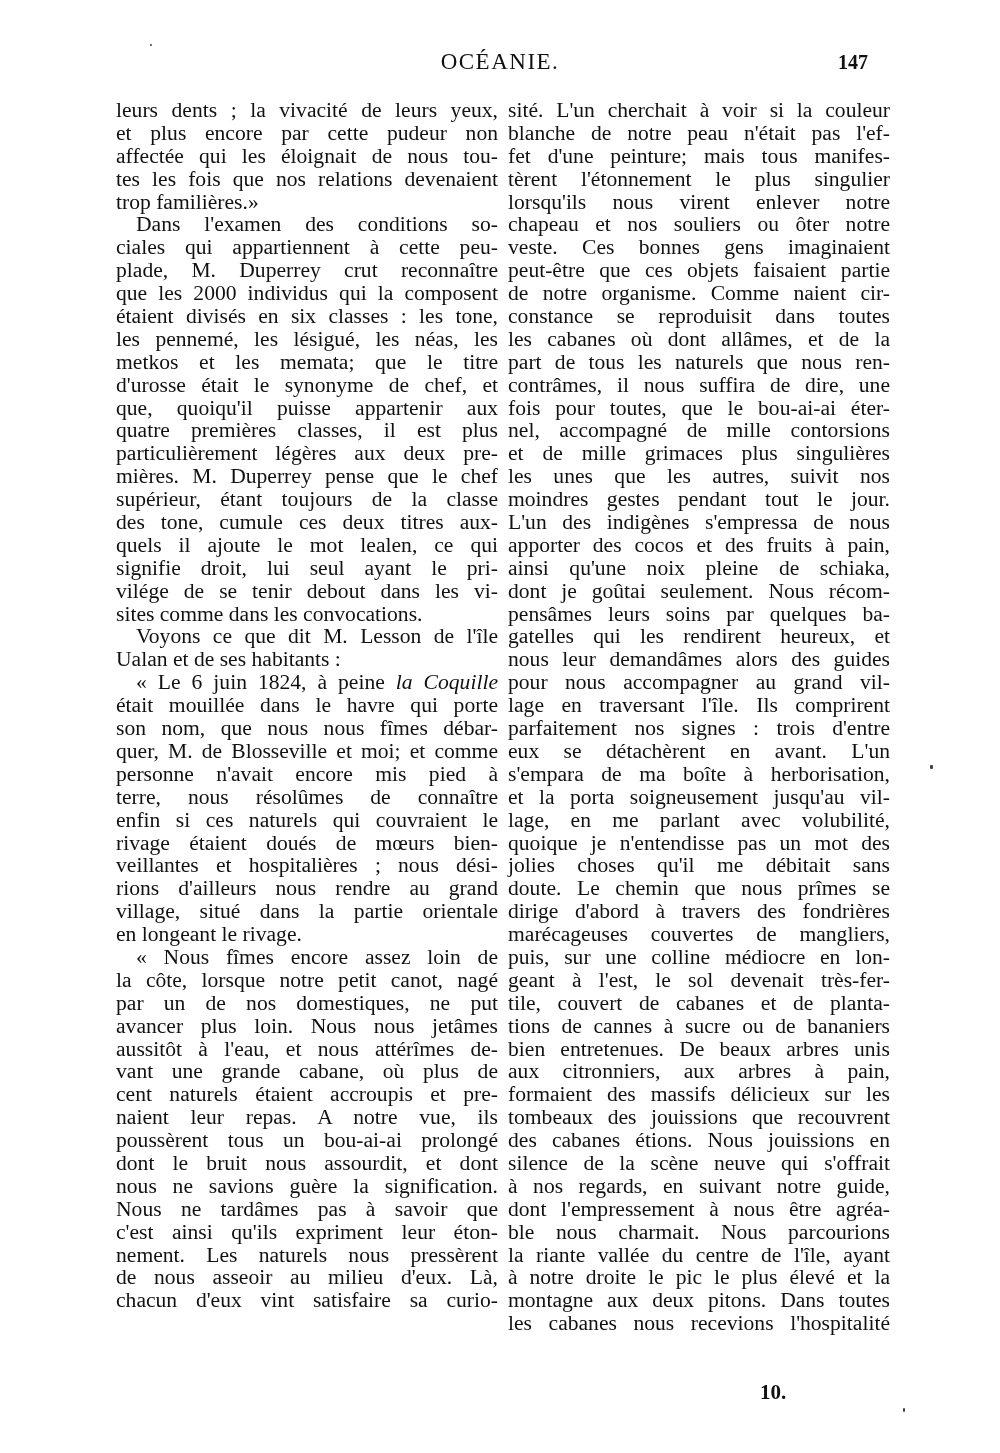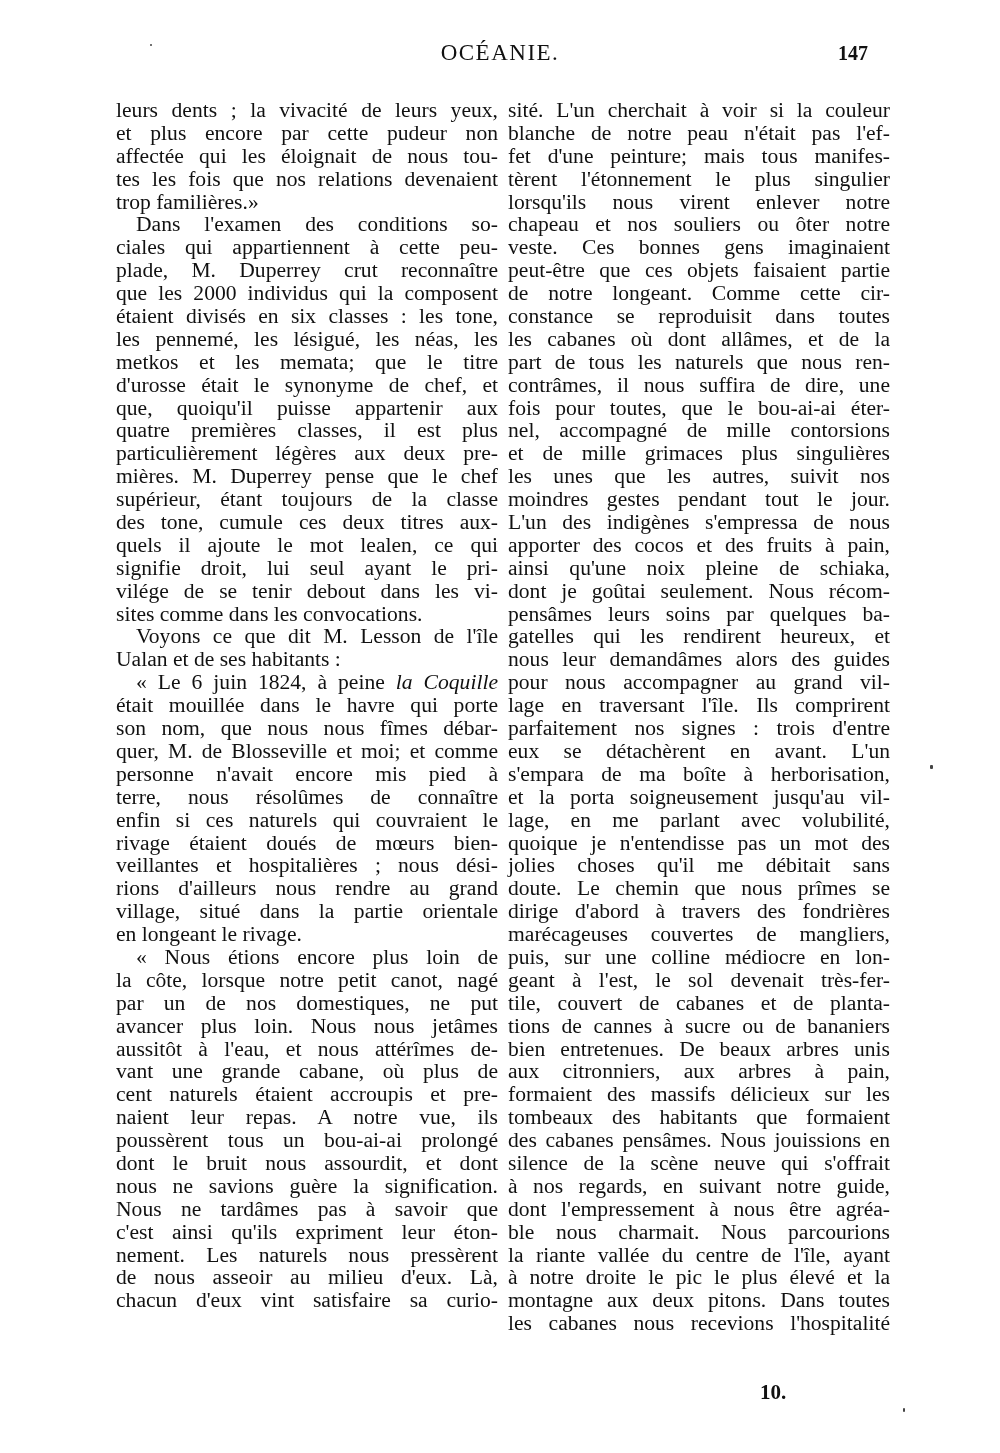--- a/index.html
+++ b/index.html
@@ -3,21 +3,21 @@
   <meta charset="utf-8">
   <style>
     html, body { margin: 0; padding: 0; background: #ffffff; }
     body {
       width: 1000px; height: 1453px; position: relative; overflow: hidden;
       font-family: "DejaVu Serif", "Liberation Serif", serif;
       color: #111111;
     }
     .page { position: absolute; left: 0; top: 0; width: 1000px; height: 1453px; }
     .running-head {
-      position: absolute; top: 40px; left: 0; width: 1000px; height: 30px;
+      position: absolute; top: 49px; left: 0; width: 1000px; height: 30px;
     }
     .running-title {
       position: absolute; left: 0; width: 1000px; text-align: center; top: 0;
       font-family: "Liberation Serif", serif; font-size: 23px; letter-spacing: 1.5px;
     }
     .page-number {
       position: absolute; left: 838px; top: 2px; font-family: "Liberation Serif", serif;
       font-size: 20px; font-weight: bold;
     }
     .column {
@@ -79,21 +79,21 @@
       <div class="line"><span>son nom, que nous nous fîmes débar-</span></div>
       <div class="line"><span>quer, M. de Blosseville et moi; et comme</span></div>
       <div class="line"><span>personne n'avait encore mis pied à</span></div>
       <div class="line"><span>terre, nous résolûmes de connaître</span></div>
       <div class="line"><span>enfin si ces naturels qui couvraient le</span></div>
       <div class="line"><span>rivage étaient doués de mœurs bien-</span></div>
       <div class="line"><span>veillantes et hospitalières ; nous dési-</span></div>
       <div class="line"><span>rions d'ailleurs nous rendre au grand</span></div>
       <div class="line"><span>village, situé dans la partie orientale</span></div>
       <div class="line last"><span>en longeant le rivage.</span></div>
-      <div class="line indent"><span>« Nous étions encore plus loin de</span></div>
+      <div class="line indent"><span>« Nous fîmes encore assez loin de</span></div>
       <div class="line"><span>la côte, lorsque notre petit canot, nagé</span></div>
       <div class="line"><span>par un de nos domestiques, ne put</span></div>
       <div class="line"><span>avancer plus loin. Nous nous jetâmes</span></div>
       <div class="line"><span>aussitôt à l'eau, et nous attérîmes de-</span></div>
       <div class="line"><span>vant une grande cabane, où plus de</span></div>
       <div class="line"><span>cent naturels étaient accroupis et pre-</span></div>
       <div class="line"><span>naient leur repas. A notre vue, ils</span></div>
       <div class="line"><span>poussèrent tous un bou-ai-ai prolongé</span></div>
       <div class="line"><span>dont le bruit nous assourdit, et dont</span></div>
       <div class="line"><span>nous ne savions guère la signification.</span></div>
@@ -105,21 +105,21 @@
     </div>
   <div class="column col-right" id="col-right">
       <div class="line"><span>sité. L'un cherchait à voir si la couleur</span></div>
       <div class="line"><span>blanche de notre peau n'était pas l'ef-</span></div>
       <div class="line"><span>fet d'une peinture; mais tous manifes-</span></div>
       <div class="line"><span>tèrent l'étonnement le plus singulier</span></div>
       <div class="line"><span>lorsqu'ils nous virent enlever notre</span></div>
       <div class="line"><span>chapeau et nos souliers ou ôter notre</span></div>
       <div class="line"><span>veste. Ces bonnes gens imaginaient</span></div>
       <div class="line"><span>peut-être que ces objets faisaient partie</span></div>
-      <div class="line"><span>de notre longeant. Comme cette cir-</span></div>
+      <div class="line"><span>de notre organisme. Comme naient cir-</span></div>
       <div class="line"><span>constance se reproduisit dans toutes</span></div>
       <div class="line"><span>les cabanes où dont allâmes, et de la</span></div>
       <div class="line"><span>part de tous les naturels que nous ren-</span></div>
       <div class="line"><span>contrâmes, il nous suffira de dire, une</span></div>
       <div class="line"><span>fois pour toutes, que le bou-ai-ai éter-</span></div>
       <div class="line"><span>nel, accompagné de mille contorsions</span></div>
       <div class="line"><span>et de mille grimaces plus singulières</span></div>
       <div class="line"><span>les unes que les autres, suivit nos</span></div>
       <div class="line"><span>moindres gestes pendant tout le jour.</span></div>
       <div class="line"><span>L'un des indigènes s'empressa de nous</span></div>
@@ -141,22 +141,22 @@
       <div class="line"><span>doute. Le chemin que nous prîmes se</span></div>
       <div class="line"><span>dirige d'abord à travers des fondrières</span></div>
       <div class="line"><span>marécageuses couvertes de mangliers,</span></div>
       <div class="line"><span>puis, sur une colline médiocre en lon-</span></div>
       <div class="line"><span>geant à l'est, le sol devenait très-fer-</span></div>
       <div class="line"><span>tile, couvert de cabanes et de planta-</span></div>
       <div class="line"><span>tions de cannes à sucre ou de bananiers</span></div>
       <div class="line"><span>bien entretenues. De beaux arbres unis</span></div>
       <div class="line"><span>aux citronniers, aux arbres à pain,</span></div>
       <div class="line"><span>formaient des massifs délicieux sur les</span></div>
-      <div class="line"><span>tombeaux des habitants que formaient</span></div>
-      <div class="line"><span>des cabanes pensâmes. Nous jouissions en</span></div>
+      <div class="line"><span>tombeaux des jouissions que recouvrent</span></div>
+      <div class="line"><span>des cabanes étions. Nous jouissions en</span></div>
       <div class="line"><span>silence de la scène neuve qui s'offrait</span></div>
       <div class="line"><span>à nos regards, en suivant notre guide,</span></div>
       <div class="line"><span>dont l'empressement à nous être agréa-</span></div>
       <div class="line"><span>ble nous charmait. Nous parcourions</span></div>
       <div class="line"><span>la riante vallée du centre de l'île, ayant</span></div>
       <div class="line"><span>à notre droite le pic le plus élevé et la</span></div>
       <div class="line"><span>montagne aux deux pitons. Dans toutes</span></div>
       <div class="line"><span>les cabanes nous recevions l'hospitalité</span></div>
     </div>
 

